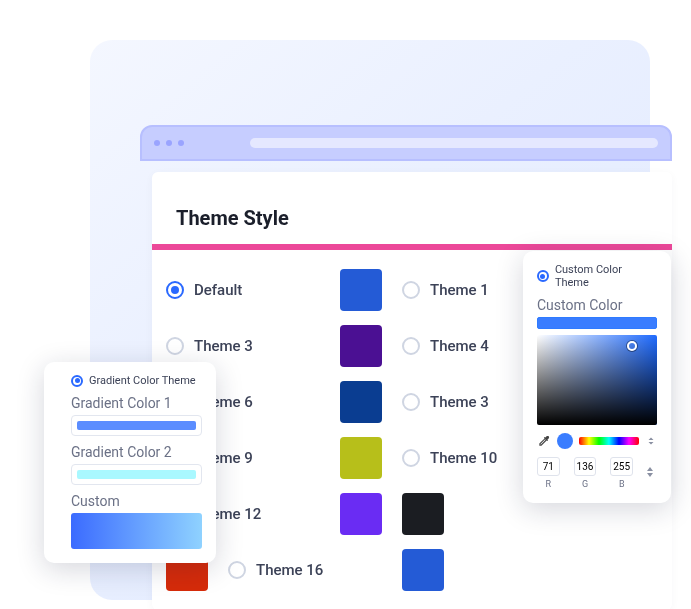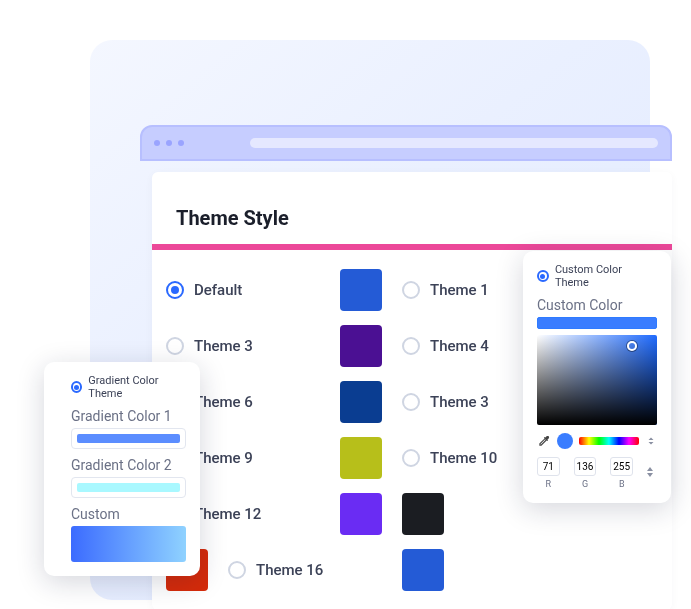--- a/index.html
+++ b/index.html
@@ -73,21 +73,21 @@
   .swatch { width: 42px; height: 42px; border-radius: 4px; flex: none; }
 
   
   .popover {
     position: absolute;
     background: #fff;
     border-radius: 10px;
     box-shadow: 0 6px 28px rgba(20,30,60,0.18);
     padding: 12px 14px 14px 14px;
   }
-  #grad-pop { left: 44px; top: 362px; width: 156px; padding-left: 27px; }
+  #grad-pop { left: 44px; top: 362px; width: 172px; padding-left: 27px; }
   .pop-title-row { display: flex; align-items: center; gap: 6px; margin-bottom: 8px; }
   .small-radio { width: 12px; height: 12px; border: 2px solid #2a69ff; border-radius: 50%; display:inline-flex; align-items:center; justify-content:center; }
   .small-radio::after { content:""; width:5px; height:5px; background:#2a69ff; border-radius:50%; }
   .pop-title { font-size: 11px; color: #3c4257; font-weight: 400; }
   .field-label { font-size: 14px; color: #6b7186; margin: 8px 0 4px 0; }
   .field-box { border: 1px solid #e2e6ef; border-radius: 4px; padding: 5px; }
   .bar { height: 9px; border-radius: 2px; }
   .preview-box { height: 36px; border-radius: 3px; margin-top: 4px; }
 
   

